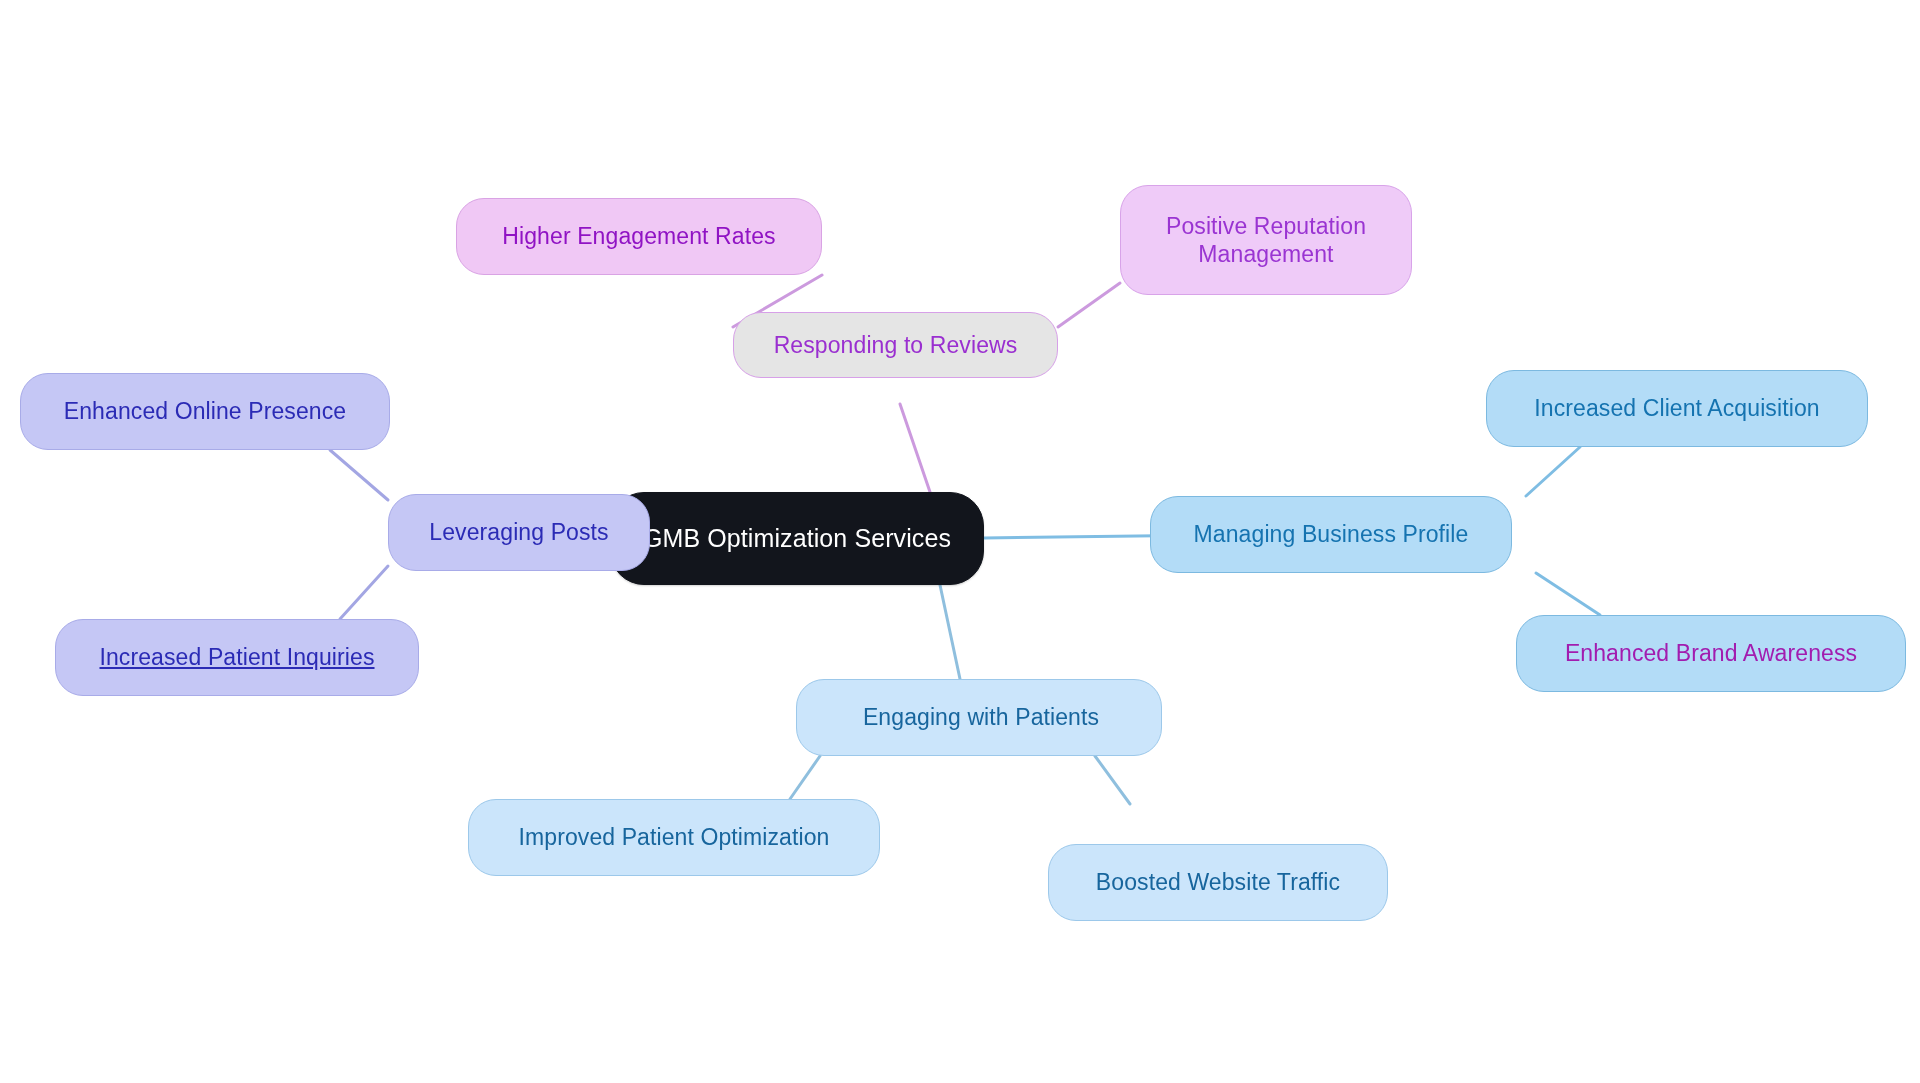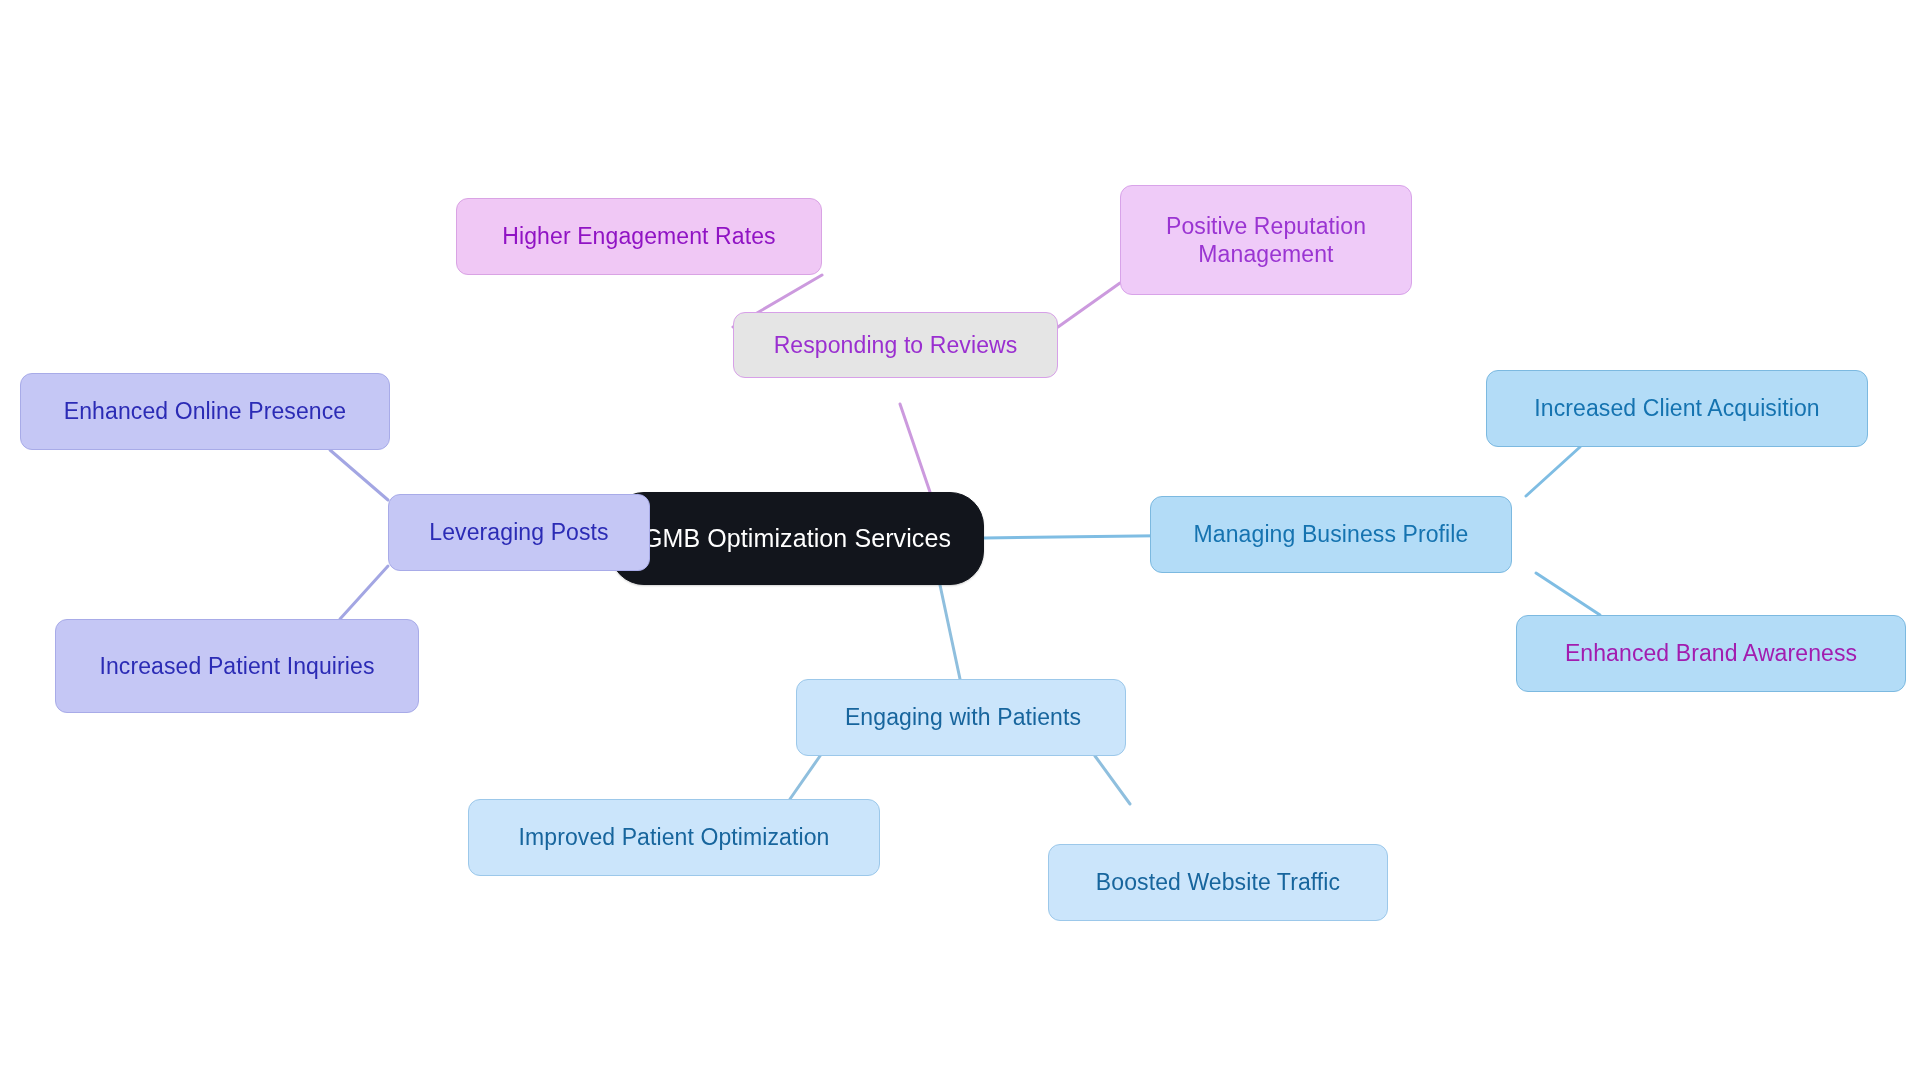--- a/index.html
+++ b/index.html
@@ -30,21 +30,21 @@
   }
   .node {
     position: absolute;
     box-sizing: border-box;
     display: flex;
     align-items: center;
     justify-content: center;
     text-align: center;
     border-style: solid;
     border-width: 1px;
-    border-radius: 12px;
+    border-radius: 28px;
     white-space: pre-line;
     line-height: 1.22;
     letter-spacing: 0.1px;
     padding: 6px 14px;
   }
   .node-root {
     background: #12151c;
     border-color: #12151c;
     color: #ffffff;
     font-size: 25px;
@@ -116,35 +116,35 @@
     <span>Positive Reputation
 Management</span>
   </div>
 
   <div class="node node-lavender" style="left: 388px; top: 494px; width: 262px; height: 77px; background: rgb(197, 199, 245); border-color: rgb(168, 171, 232); color: rgb(43, 43, 181);">
     <span>Leveraging Posts</span>
   </div>
   <div class="node node-lavender" style="left: 20px; top: 373px; width: 370px; height: 77px; background: rgb(197, 199, 245); border-color: rgb(168, 171, 232); color: rgb(43, 43, 181);">
     <span>Enhanced Online Presence</span>
   </div>
-  <div class="node node-lavender" style="left: 55px; top: 619px; width: 364px; height: 94px; background: rgb(197, 199, 245); border-color: rgb(168, 171, 232); color: rgb(43, 43, 181);">
+  <div class="node node-lavender" style="left: 55px; top: 619px; width: 364px; height: 77px; background: rgb(197, 199, 245); border-color: rgb(168, 171, 232); color: rgb(43, 43, 181); text-decoration: underline;">
     <span>Increased Patient Inquiries</span>
   </div>
 
   <div class="node node-blue" style="left: 1150px; top: 496px; width: 362px; height: 77px; background: rgb(179, 220, 247); border-color: rgb(124, 185, 224); color: rgb(21, 115, 176);">
     <span>Managing Business Profile</span>
   </div>
   <div class="node node-blue" style="left: 1486px; top: 370px; width: 382px; height: 77px; background: rgb(179, 220, 247); border-color: rgb(124, 185, 224); color: rgb(21, 115, 176);">
     <span>Increased Client Acquisition</span>
   </div>
   <div class="node node-blue" style="left: 1516px; top: 615px; width: 390px; height: 77px; background: rgb(179, 220, 247); border-color: rgb(124, 185, 224); color: #a21caf;">
     <span>Enhanced Brand Awareness</span>
   </div>
 
-  <div class="node node-blue-pale" style="left: 796px; top: 679px; width: 330px; height: 77px; background: rgb(203, 229, 251); border-color: rgb(156, 200, 234); color: rgb(23, 101, 157); padding-left: 18px;">
+  <div class="node node-blue-pale" style="left: 796px; top: 679px; width: 366px; height: 77px; background: rgb(203, 229, 251); border-color: rgb(156, 200, 234); color: rgb(23, 101, 157); padding-left: 18px;">
     <span>Engaging with Patients</span>
   </div>
   <div class="node node-blue-pale" style="left: 468px; top: 799px; width: 412px; height: 77px; background: rgb(203, 229, 251); border-color: rgb(156, 200, 234); color: rgb(23, 101, 157);">
     <span>Improved Patient Optimization</span>
   </div>
   <div class="node node-blue-pale" style="left: 1048px; top: 804px; width: 340px; height: 77px; background: rgb(203, 229, 251); border-color: rgb(156, 200, 234); color: rgb(23, 101, 157); margin-top: 40px;">
     <span>Boosted Website Traffic</span>
   </div>
 
 </div>

